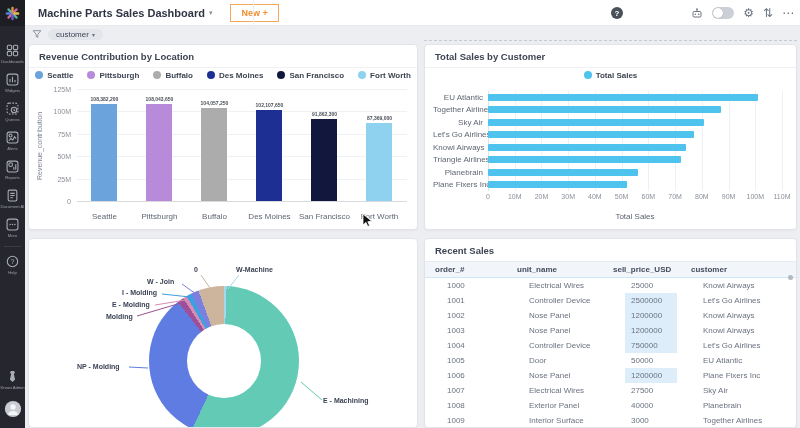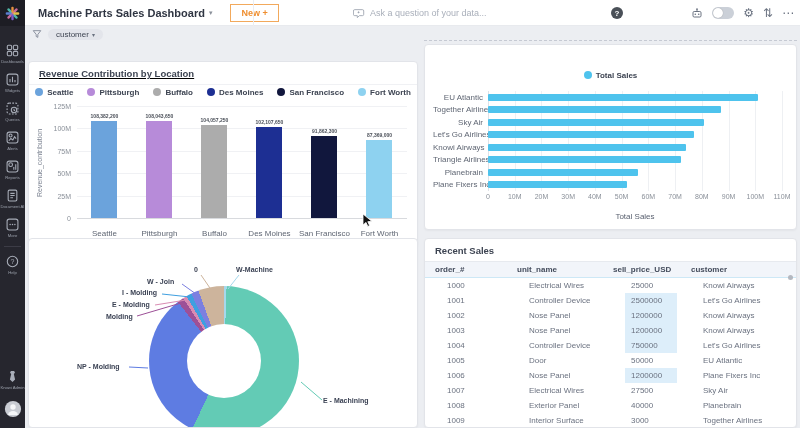--- a/index.html
+++ b/index.html
@@ -34,21 +34,21 @@
 
   
   .filterbar { position:absolute; left:25px; top:26px; width:775px; height:16px; display:flex; align-items:center; gap:6px; padding-left:7px; }
   .chip { background:#e3e5eb; border-radius:8px; font-size:8px; color:#3f4552; padding:1px 8px; display:flex; align-items:center; gap:3px; cursor:pointer; }
   .chip .chev { font-size:6px; color:#6a7280; }
 
   
   .panel { position:absolute; background:#fff; border:1px solid #e2e4e9; border-radius:4px; box-shadow:0 1px 2px rgba(0,0,0,.04); overflow:hidden; }
   .p-title { font-size:9.5px; font-weight:bold; color:#3d4452; padding:6px 10px 5px; }
   .p-title.underline { border-bottom:1px solid #f0f1f4; }
-  #p1 { left:28px; top:61px; width:390px; height:186px;text-decoration:underline; }
+  #p1 { left:28px; top:44px; width:390px; height:186px; }
   #p2 { left:424px; top:44px; width:373px; height:186px; }
   #p3 { left:28px; top:238px; width:390px; height:190px; }
   #p4 { left:424px; top:238px; width:373px; height:190px; }
   .drag-guide { position:absolute; left:424px; top:40px; width:373px; border-top:1px dashed #c6cad3; }
 
   
   .legend { position:absolute; left:0; right:0; top:22px; height:16px; display:flex; align-items:center; justify-content:center; gap:14px; }
   .lg-item { display:flex; align-items:center; gap:4px; cursor:pointer; }
   .lg-dot { width:8px; height:8px; border-radius:50%; }
   .lg-lb { font-size:8px; font-weight:bold; color:#3d4452; }
@@ -191,27 +191,20 @@
         <path d="M4.5 16.8a5.5 4.6 0 0 1 11 0z" fill="#f5f6f8"></path>
       </svg>
   </div>
 </div>
 
 <div class="header">
   <span class="hdr-title">Machine Parts Sales Dashboard</span>
   <span class="hdr-chev">▾</span>
   <button class="new-btn">New +</button>
   <div class="hdr-divider"></div>
-  <div class="hdr-search">
-    <svg viewBox="0 0 14 12" width="12" height="11">
-      <path d="M2 1.5h9a1.5 1.5 0 0 1 1.5 1.5v4a1.5 1.5 0 0 1-1.5 1.5H7.5L5 10.8V8.5H2A1.5 1.5 0 0 1 .5 7V3A1.5 1.5 0 0 1 2 1.5z" fill="none" stroke="#9aa1ad" stroke-width="1"></path>
-      <path d="M6.5 3l.5 1.1 1.1.5-1.1.5-.5 1.1-.5-1.1-1.1-.5 1.1-.5z" fill="#9aa1ad"></path>
-    </svg>
-    <span class="ph">Ask a question of your data...</span>
-  </div>
   <div class="hdr-help">?</div>
   <div class="hdr-icons">
     <svg viewBox="0 0 12 12" width="12" height="12">
       <rect x="2" y="4.5" width="8" height="5.5" rx="1.2" fill="none" stroke="#6a7280" stroke-width="1"></rect>
       <path d="M6 2.9v1.6" stroke="#6a7280" stroke-width="1"></path>
       <circle cx="6" cy="2.2" r=".9" fill="#6a7280"></circle>
       <circle cx="4.3" cy="7.2" r=".8" fill="#6a7280"></circle>
       <circle cx="7.7" cy="7.2" r=".8" fill="#6a7280"></circle>
     </svg>
     <span class="toggle"></span>
@@ -306,20 +299,21 @@
       <span>Seattle</span>
       <span>Pittsburgh</span>
       <span>Buffalo</span>
       <span>Des Moines</span>
       <span>San Francisco</span>
       <span>Fort Worth</span>
     </div>
 </div>
 
 <div class="panel" id="p2">
+  <div class="p-title underline">Total Sales by Customer</div>
   <div class="legend" id="p2-legend">
       <span class="lg-item">
      <span class="lg-dot" style="background:#4EC3ED"></span>
      <span class="lg-lb">Total Sales</span>
    </span>
     </div>
   <div class="p2-body">
     <div class="p2-cats" id="p2-cats">
         <div class="hcat">EU Atlantic</div>
         <div class="hcat">Together Airlines</div>

